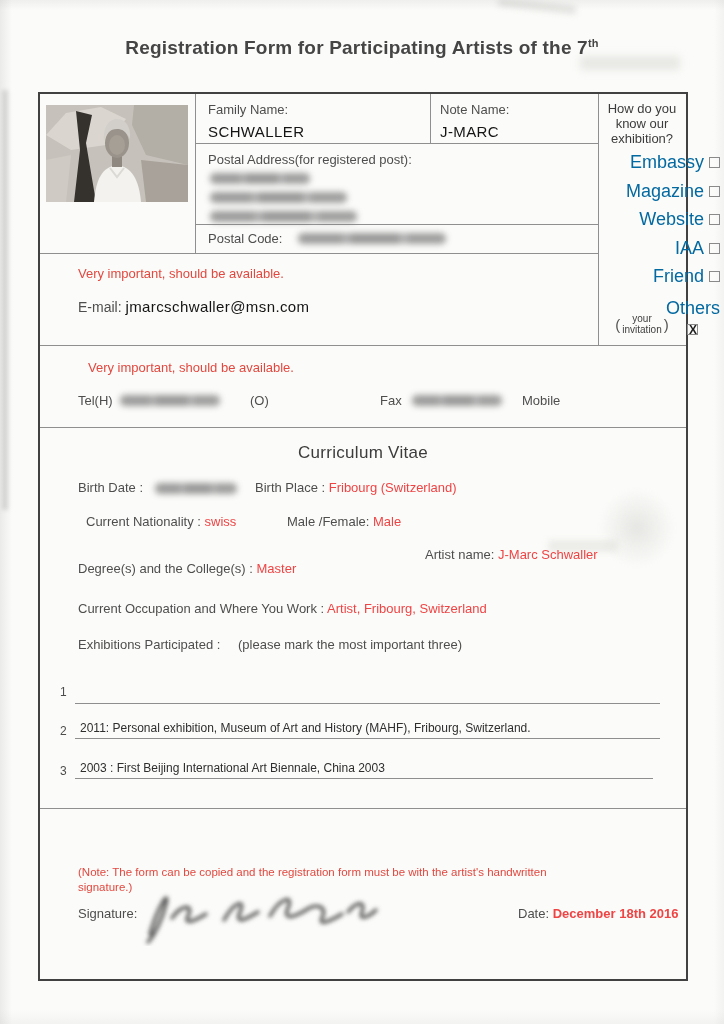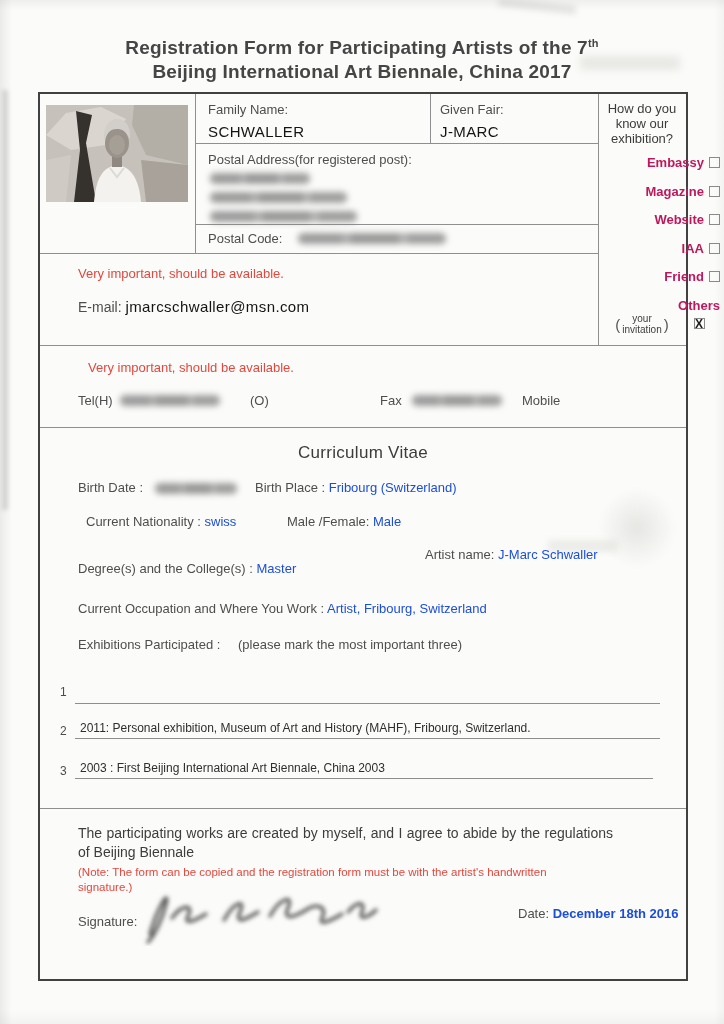--- a/index.html
+++ b/index.html
@@ -29,72 +29,71 @@
     font-size:19px;font-weight:bold;color:#454545;line-height:24px;letter-spacing:.2px;}
   .title sup{font-size:11px;vertical-align:7px;font-weight:bold;}
 
   
   .form{position:absolute;left:38px;top:92px;width:646px;height:885px;
     border:2px solid #414141;background:transparent;}
   .vline,.hline{position:absolute;background:#8f8f8f;}
   .vline{width:1px;} .hline{height:1px;}
 
   .lbl{position:absolute;font-size:13px;color:#4e4e4e;white-space:nowrap;}
-  .val{color:#1d4ed8;}
+  .val{color:#ef4444;}
   .big{font-size:15px;color:#141414;letter-spacing:.4px;}
   .red{color:#e2483f;}
 
   
   .redact{position:absolute;height:11px;border-radius:5px;opacity:.8;filter:blur(3px);
     background:linear-gradient(90deg,#848484 0 30%,#9b9b9b 30% 36%,#7f7f7f 36% 68%,#a0a0a0 68% 74%,#878787 74% 100%);}
 
   
   .survey{position:absolute;left:558px;top:0;width:85px;height:251px;padding-left:44px;}
   .survey-header{position:absolute;top:7px;left:0;width:88px;text-align:center;
     font-size:13px;line-height:15px;color:#3c3c3c;}
   .survey-row{position:absolute;right:7px;display:flex;align-items:center;gap:5px;height:14px;}
-  .survey-row .opt-label{font-size:13px;color:#be185d;font-weight:bold;}
+  .survey-row .opt-label{font-size:18px;color:#0369a1;}
   .cb{width:11px;height:11px;border:1px solid #8a8a8a;box-sizing:border-box;
     font-size:12px;font-weight:bold;color:#1d1d1d;line-height:10px;text-align:center;}
   .survey-invite{position:absolute;top:219px;left:0;width:88px;display:flex;justify-content:center;align-items:center;gap:2px;}
   .survey-invite .paren{font-size:15px;color:#555;}
   .survey-invite .invite-lines{font-size:10px;line-height:11px;color:#3e3e3e;text-align:center;}
 
   .cv-heading{position:absolute;left:0;top:349px;width:646px;text-align:center;
     font-size:17px;color:#3c3c3c;letter-spacing:.3px;}
 
   .exh-num{position:absolute;font-size:12px;color:#4c4c4c;}
   .exh-text{position:absolute;font-size:12px;line-height:15px;color:#2e2e2e;width:604px;}
   .exh-line{position:absolute;height:1px;background:#8e8e8e;}
 
   .decl{position:absolute;left:38px;top:730px;width:535px;font-size:14px;line-height:19px;
     color:#3d3d3d;text-align:justify;}
   .note{position:absolute;left:38px;top:771px;width:515px;font-size:11.5px;line-height:15px;}
 
-  .sig-label{position:absolute;left:38px;top:812px;font-size:13px;color:#4e4e4e;margin-top:8px;}
+  .sig-label{position:absolute;left:38px;top:812px;font-size:13px;color:#4e4e4e;}
   .sig-img{position:absolute;left:80px;top:782px;width:280px;height:70px;}
   .date-row{position:absolute;left:478px;top:812px;font-size:13px;color:#4e4e4e;white-space:nowrap;}
   .date-row .val{font-weight:bold;font-size:13px;}
 
   .photo{position:absolute;left:6px;top:11px;width:142px;height:97px;}
 </style>
 </head>
 <body>
 
 <div class="page">
   <div class="edge-shade"></div>
   <div class="artifact a1"></div>
   <div class="artifact a2"></div>
   <div class="artifact a3"></div>
   <div class="artifact a4"></div>
   <div class="artifact a5"></div>
 
   <div class="title">
     <span>Registration Form for Participating Artists of the 7</span><sup>th</sup><br>
-    <span>Beijing International Art Biennale, China 2017</span>
   </div>
 
   <div class="form">
 
     <div class="vline" style="left:155px;top:0;height:159px;"></div>
     <div class="vline" style="left:390px;top:0;height:49px;"></div>
     <div class="vline" style="left:558px;top:0;height:251px;"></div>
     <div class="hline" style="left:155px;top:49px;width:403px;"></div>
     <div class="hline" style="left:155px;top:130px;width:403px;"></div>
     <div class="hline" style="left:0;top:159px;width:558px;"></div>
@@ -112,21 +111,21 @@
       <path d="M48,97 C50,74 56,62 71,60 C86,62 93,75 95,97 Z" fill="#f3f2ee"></path>
       <rect x="66" y="50" width="10" height="12" fill="#8e8880"></rect>
       <ellipse cx="71" cy="38" rx="12" ry="15" fill="#9a938b"></ellipse>
       <ellipse cx="71" cy="40" rx="8" ry="10" fill="#a69f96"></ellipse>
       <path d="M58,36 C57,20 64,14 71,14 C80,14 85,22 84,34 C80,26 76,24 71,24 C64,24 60,28 58,36 Z" fill="#d2cfca"></path>
       <path d="M64,63 L71,72 L78,63" stroke="#dcdad4" stroke-width="2" fill="none"></path>
     </svg>
 
     <div class="lbl" style="left:168px;top:8px;">Family Name:</div>
     <div class="lbl big" style="left:168px;top:29px;">SCHWALLER</div>
-    <div class="lbl" style="left:400px;top:8px;">Given Fair:</div>
+    <div class="lbl" style="left:400px;top:8px;">Note Name:</div>
     <div class="lbl big" style="left:400px;top:29px;">J-MARC</div>
 
     <div class="lbl" style="left:168px;top:58px;">Postal Address(for registered post):</div>
     <div class="redact" style="left:170px;top:79px;width:100px;"></div>
     <div class="redact" style="left:170px;top:98px;width:137px;"></div>
     <div class="redact" style="left:170px;top:117px;width:147px;"></div>
     <div class="lbl" style="left:168px;top:137px;">Postal Code:</div>
     <div class="redact" style="left:258px;top:139px;width:148px;"></div>
 
     <div class="survey">
@@ -221,21 +220,20 @@
     <div class="exh-line" style="left:35px;top:609px;width:585px;"></div>
 
     <div class="exh-num" style="left:20px;top:630px;">2</div>
     <div class="exh-text" style="left:40px;top:627px;">2011: Personal exhibition, Museum of Art and History (MAHF), Fribourg, Switzerland.</div>
     <div class="exh-line" style="left:35px;top:644px;width:585px;"></div>
 
     <div class="exh-num" style="left:20px;top:670px;">3</div>
     <div class="exh-text" style="left:40px;top:667px;">2003 : First Beijing International Art Biennale, China 2003</div>
     <div class="exh-line" style="left:35px;top:684px;width:578px;"></div>
 
-    <div class="decl">The participating works are created by myself, and I agree to abide by the regulations of Beijing Biennale</div>
     <div class="note red">(Note: The form can be copied and the registration form must be with the artist's handwritten signature.)</div>
 
     <div class="sig-label">Signature:</div>
     <svg class="sig-img" viewBox="0 0 280 70">
       <defs>
           <filter id="sigblur" x="-20%" y="-20%" width="140%" height="140%">
             <feGaussianBlur stdDeviation="2.1"></feGaussianBlur>
           </filter>
         </defs>
       <g filter="url(#sigblur)" stroke="#5c5c5c" stroke-width="3.4" fill="none" stroke-linecap="round">

